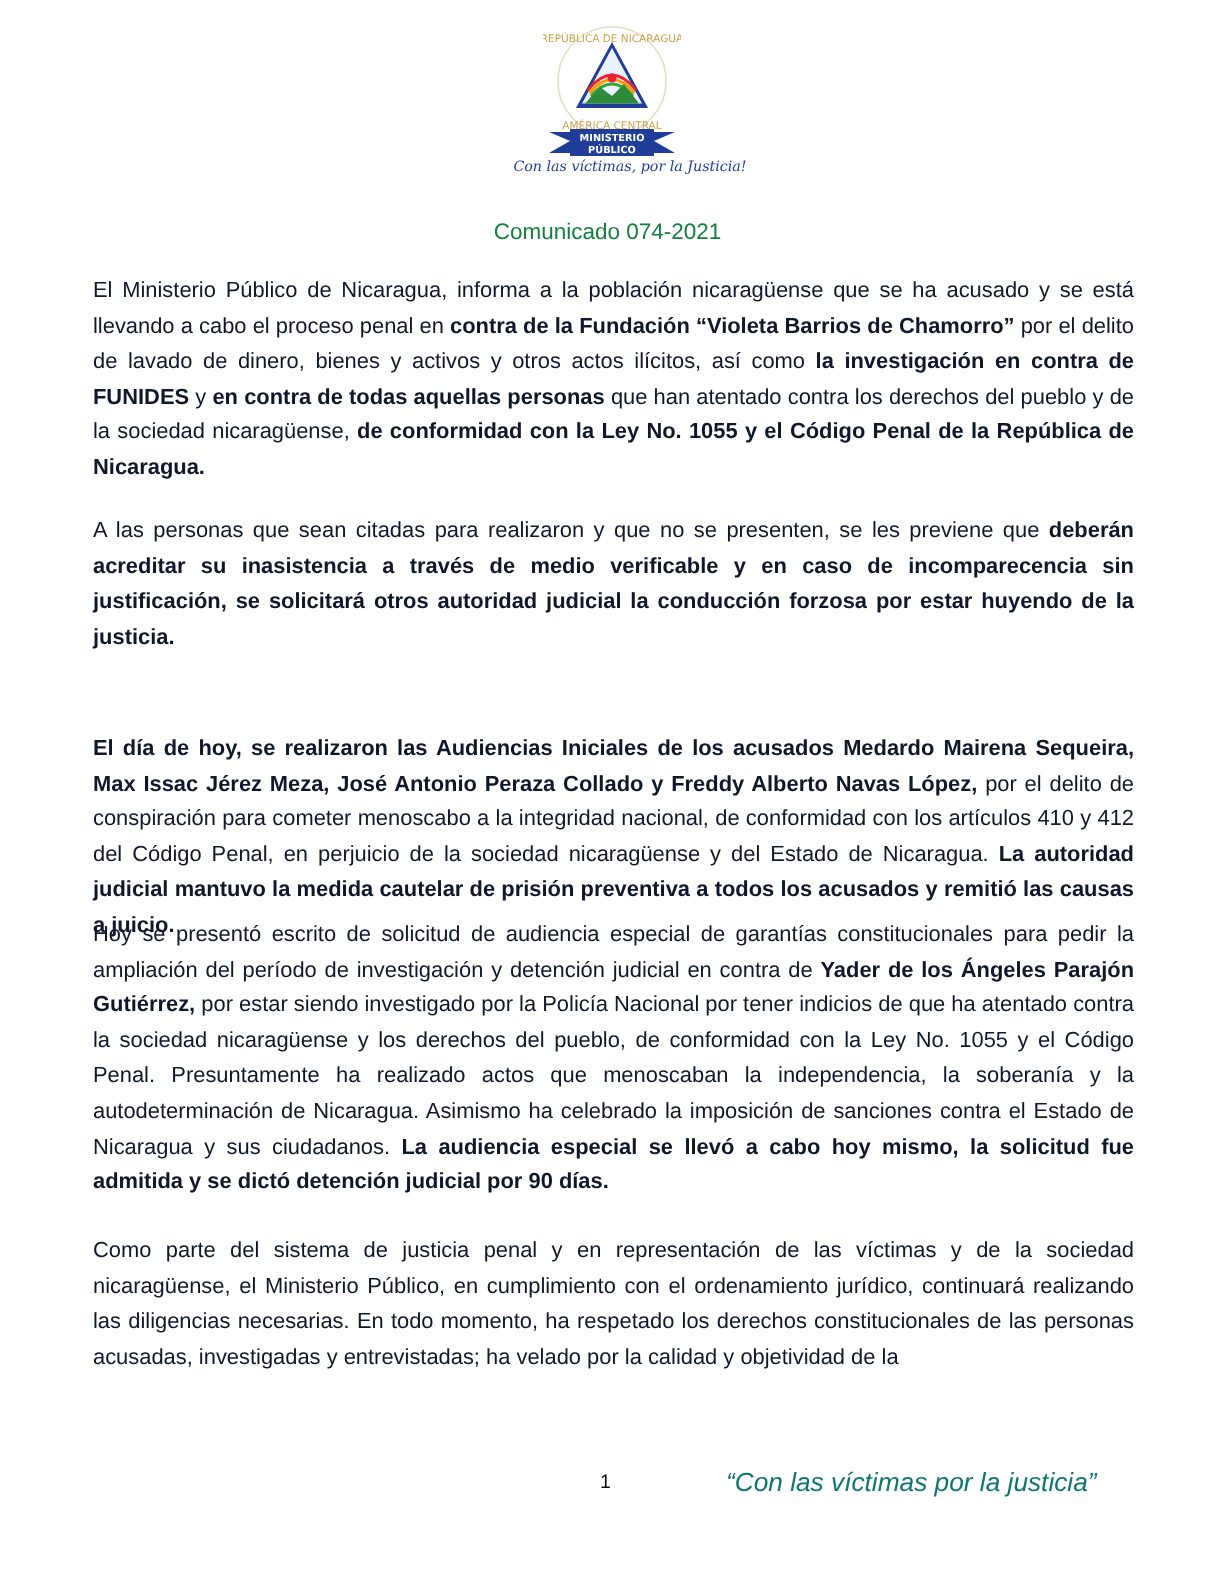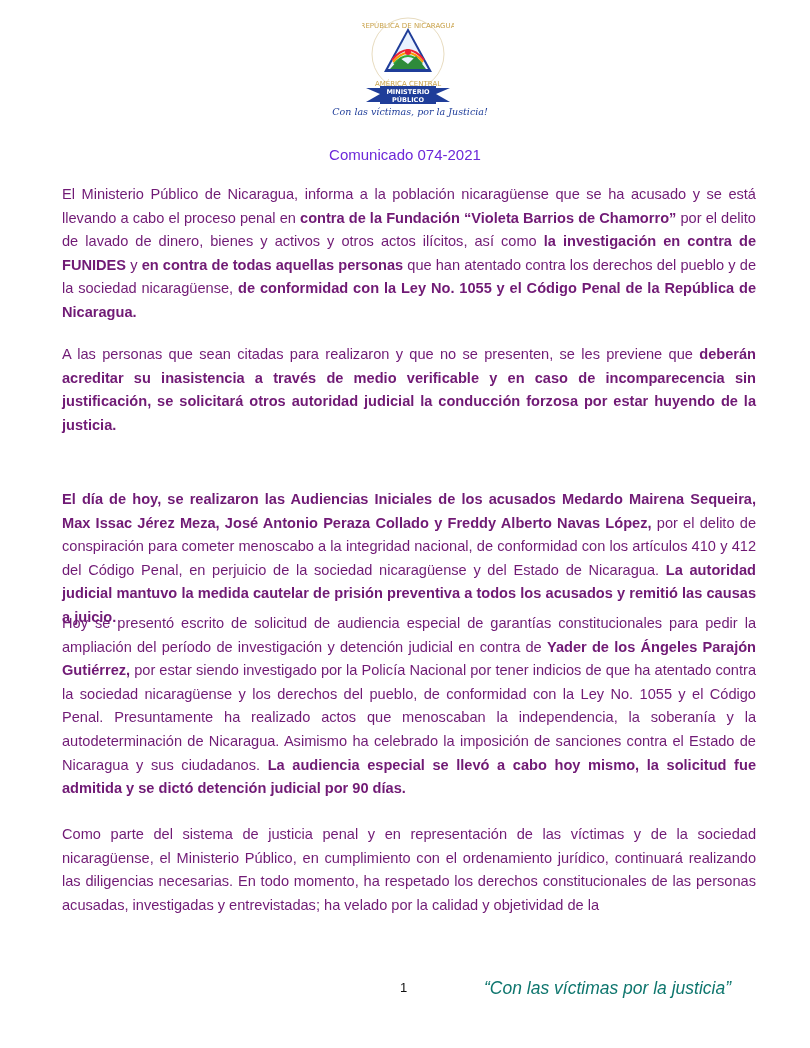--- a/index.html
+++ b/index.html
@@ -1,25 +1,25 @@
 <!DOCTYPE html>
 <html><head>
 <meta charset="utf-8">
 <style>
   html, body { margin:0; padding:0; background:#ffffff; }
   body { width:810px; height:1048px; position:relative; overflow:hidden;
          font-family:"Liberation Sans", sans-serif; color:#111; }
   .logo { position:absolute; left:330px; top:14px; width:160px; height:110px; }
   .seal { position:absolute; left:32px; top:0; width:92px; height:92px; }
-  .tagline-logo { position:absolute; left:0; top:92px; width:160px; text-align:center;
+  .tagline-logo { position:absolute; left:10px; top:92px; width:160px; text-align:center;
                   font-family:"DejaVu Serif", serif; font-style:italic; font-size:9.5px; color:#1f3d99; }
   .title { position:absolute; left:0; width:810px; top:146px; text-align:center;
-           font-size:15px; color:#6d28d9; }
+           font-size:15px; color:#15803d; }
   .para { position:absolute; left:62px; width:694px; font-size:14.6px; line-height:23.6px;
-          text-align:justify; color:#701a75; }
+          text-align:justify; color:#0f172a; }
   .para b { font-weight:bold; }
   #p1 { top:183px; }
   #p2 { top:343px; }
   #p3 { top:457px;margin-top:31px; }
   #p4 { top:612px; }
   #p5 { top:823px; }
   .page-num { position:absolute; left:400px; top:980px; font-size:13px; color:#111; }
   .footer-tag { position:absolute; left:484px; top:978px; font-size:17.5px; font-style:italic;
                 color:#0f766e; }
 </style>

